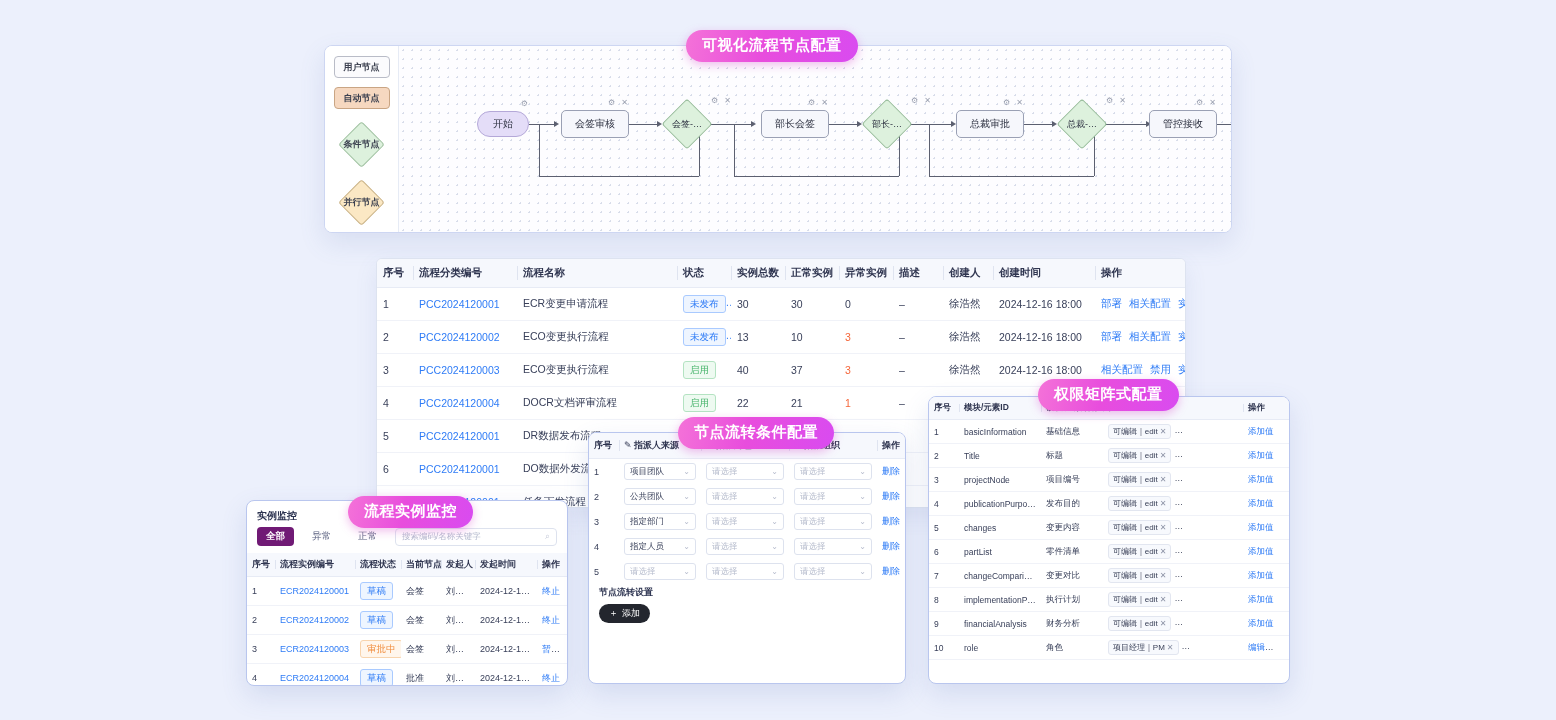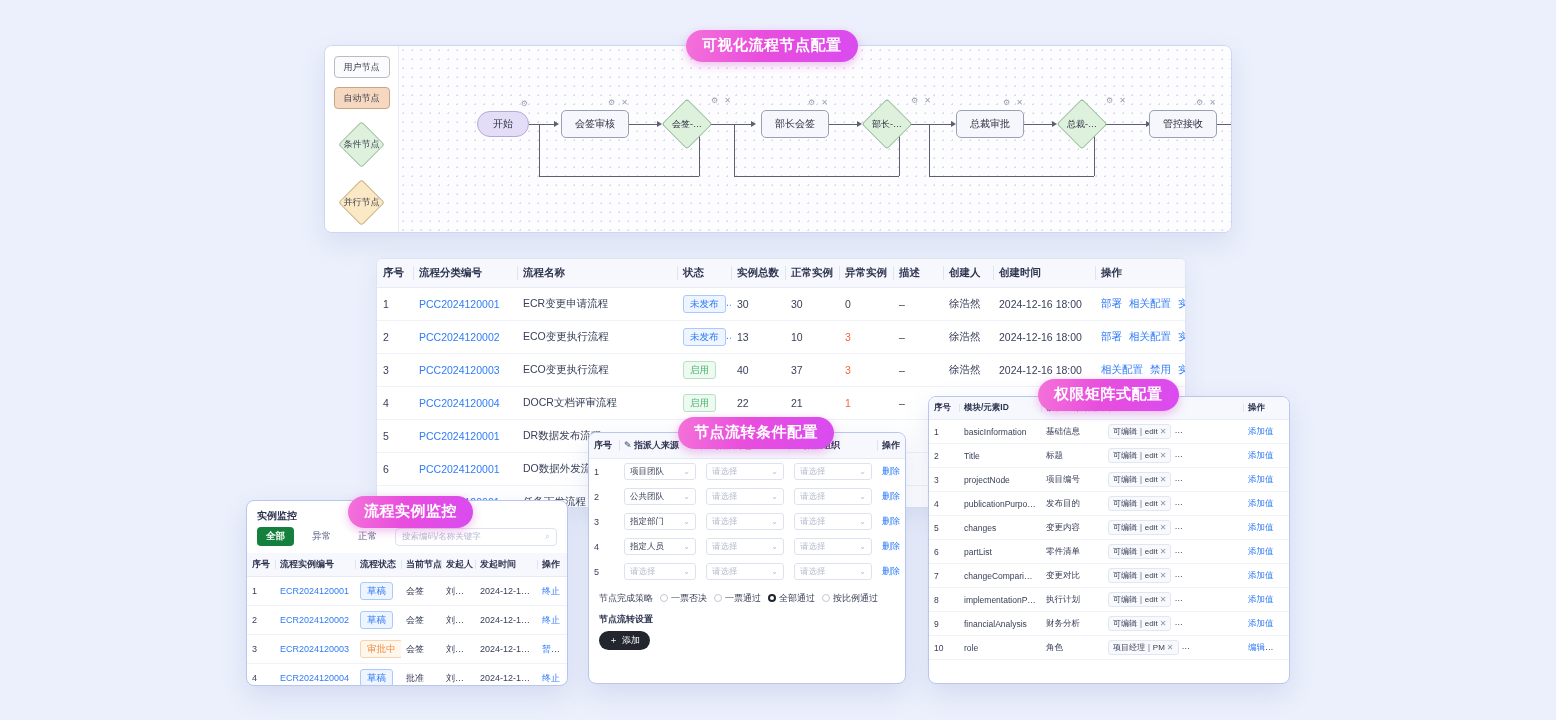--- a/index.html
+++ b/index.html
@@ -31,20 +31,21 @@
     box-shadow:0 10px 26px rgba(90,110,180,.14);
     display:flex; overflow:hidden;
   }
   .flow-card:after{
     content:""; position:absolute; left:-0px; bottom:-14px; width:100%; height:14px;
   }
   .palette {
     width:74px; border-right:1px solid #e6ebf5; background:#fff;
     padding:10px 0 0; display:flex; flex-direction:column; align-items:center; gap:9px;
     flex:0 0 74px;
+    font-weight:bold;
   }
   .pal-rect {
     width:56px; height:22px; border-radius:4px; border:1px solid #b9bcc7;
     display:flex; align-items:center; justify-content:center;
     font-size:9px; color:#3c4150; background:#fbfbfd;
   }
   .pal-rect.auto { background:#f6d8c0; border-color:#c9a584; }
   .pal-dia-wrap { width:56px; height:46px; position:relative; margin-top:3px;
                   display:flex; align-items:center; justify-content:center; }
   .pal-dia {
@@ -110,21 +111,21 @@
   
   .inst-card {
     position:absolute; left:246px; top:500px; width:322px; height:186px;
     background:#fff; border:1px solid #b9c6ee; border-radius:8px;
     box-shadow:0 10px 26px rgba(90,110,180,.16); overflow:hidden;
     font-size:9px; color:#39405a;
   }
   .inst-title { font-size:10px; font-weight:700; color:#2c3350; padding:8px 10px 4px; }
   .inst-tools { display:flex; align-items:center; gap:9px; padding:0 10px 7px; }
   .tab { font-size:9.5px; color:#5a6180; padding:3px 9px; border-radius:4px; cursor:pointer; }
-  .tab.active { background:#15803d; color:#fff; font-weight:700; }
+  .tab.active { background:#701a75; color:#fff; font-weight:700; }
   .srch {
     flex:1; height:18px; border:1px solid #dde2ee; border-radius:4px; background:#fff;
     display:flex; align-items:center; padding:0 6px; color:#b4bace; font-size:8.5px;
     position:relative;
   }
   .srch .mag { position:absolute; right:6px; color:#c3c8d8; font-size:9px; }
   .inst-card table.grid th, .inst-card table.grid td { font-size:9px; padding:5px 5px; }
 
   
   .cond-card {
@@ -599,27 +600,20 @@
               <div class="sel ph">
                 <span>请选择</span>
                 <span class="cv">⌄</span>
               </div>
             </td>
             <td><span class="lnk">删除</span></td>
           </tr>
         </tbody>
     </table>
 
-    <div class="radio-row">
-      <span>节点完成策略</span>
-      <span><i class="rd"></i><span>一票否决</span></span>
-      <span><i class="rd"></i><span>一票通过</span></span>
-      <span><i class="rd on"></i><span>全部通过</span></span>
-      <span><i class="rd"></i><span>按比例通过</span></span>
-    </div>
 
     <div class="sec-title">节点流转设置</div>
     <div class="btn-add">
         <span>＋</span>
         <span>添加</span>
       </div>
 
   </div>
 
   <div class="perm-card">

